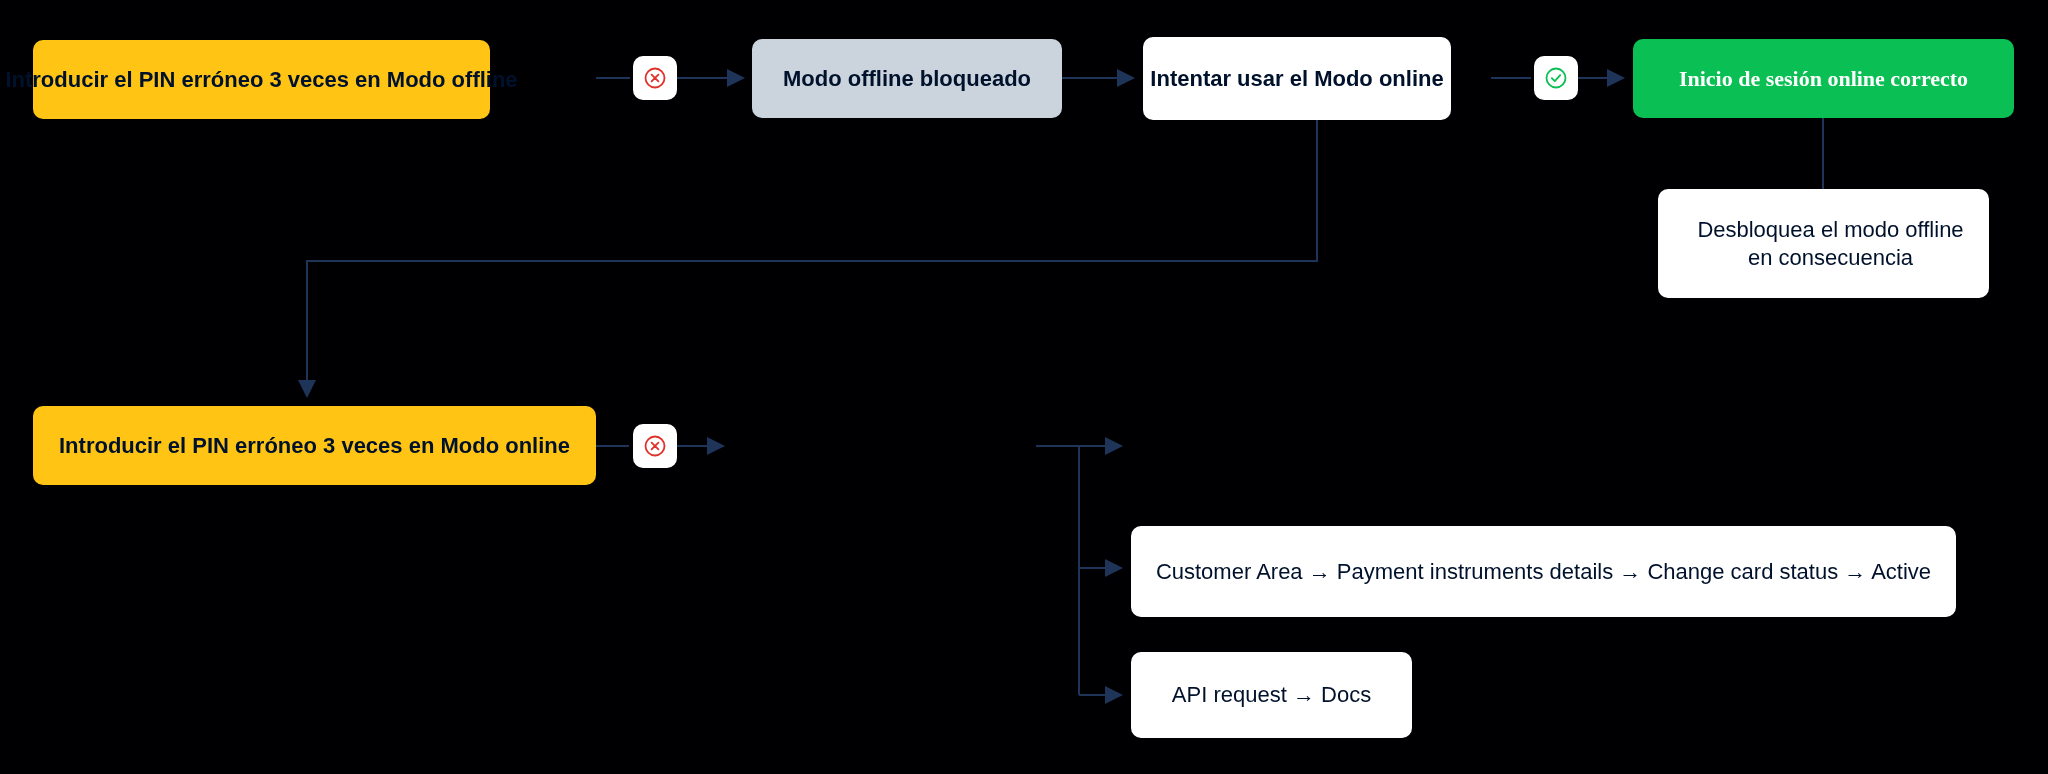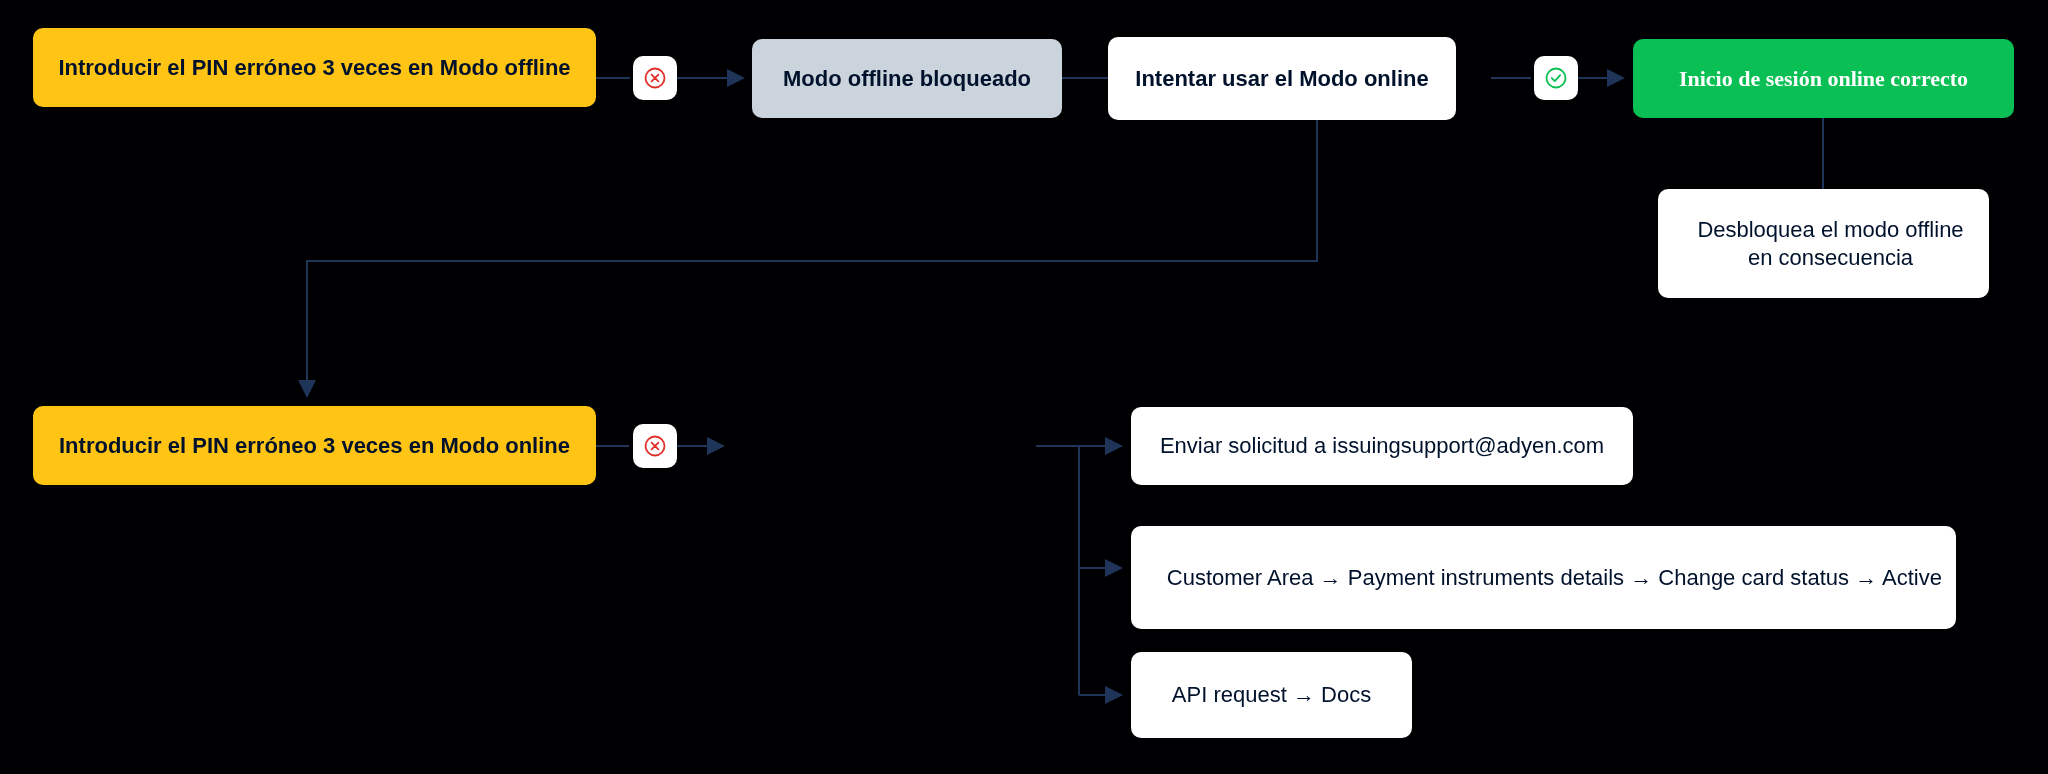--- a/index.html
+++ b/index.html
@@ -71,36 +71,36 @@
 
       <line x1="596" y1="446" x2="629" y2="446"></line>
       <line x1="677" y1="446" x2="723" y2="446" marker-end="url(#arrow)"></line>
       <line x1="1036" y1="446" x2="1121" y2="446" marker-end="url(#arrow)"></line>
       <polyline points="1079,446 1079,695"></polyline>
       <line x1="1079" y1="568" x2="1121" y2="568" marker-end="url(#arrow)"></line>
       <line x1="1079" y1="695" x2="1121" y2="695" marker-end="url(#arrow)"></line>
     </g>
   </svg>
 
-  <div class="node yellow bold" style="left:33px; top:28px; width:563px; height:79px;">
+  <div class="node yellow bold" style="left:33px; top:40px; width:457px; height:79px;">
     <span>Introducir el PIN erróneo 3 veces en Modo offline</span>
   </div>
 
   <div class="icon-badge" style="left:633px; top:56px;">
     <svg width="24" height="24" viewBox="0 0 24 24">
       <circle cx="12" cy="12" r="9.5" stroke="#e0312b" stroke-width="1.8" fill="none"></circle>
       <path d="M8.6 8.6 L15.4 15.4 M15.4 8.6 L8.6 15.4" stroke="#e0312b" stroke-width="1.8" stroke-linecap="round"></path>
     </svg>
   </div>
 
   <div class="node gray bold" style="left:752px; top:39px; width:310px; height:79px;">
     <span>Modo offline bloqueado</span>
   </div>
 
-  <div class="node white bold" style="left:1108px; top:37px; width:348px; height:83px;text-align:right;">
+  <div class="node white bold" style="left:1143px; top:37px; width:308px; height:83px;text-align:right;">
     <span>Intentar usar el Modo online</span>
   </div>
 
   <div class="icon-badge" style="left:1534px; top:56px;">
     <svg width="24" height="24" viewBox="0 0 24 24">
       <circle cx="12" cy="12" r="9.5" stroke="#0abf53" stroke-width="1.8" fill="none"></circle>
       <path d="M7.8 12.2 L10.8 15.2 L16.2 9.2" stroke="#0abf53" stroke-width="1.8" fill="none" stroke-linecap="round" stroke-linejoin="round"></path>
     </svg>
   </div>
 
@@ -117,25 +117,22 @@
   </div>
 
   <div class="icon-badge" style="left:633px; top:424px;">
     <svg width="24" height="24" viewBox="0 0 24 24">
       <circle cx="12" cy="12" r="9.5" stroke="#e0312b" stroke-width="1.8" fill="none"></circle>
       <path d="M8.6 8.6 L15.4 15.4 M15.4 8.6 L8.6 15.4" stroke="#e0312b" stroke-width="1.8" stroke-linecap="round"></path>
     </svg>
   </div>
 
 
-  <div class="node white" style="left:1131px; top:407px; width:502px; height:78px;">
-    <span>Enviar solicitud a issuingsupport@adyen.com</span>
-  </div>
 
-  <div class="node white" style="left:1131px; top:526px; width:825px; height:103px;justify-content:flex-end;">
+  <div class="node white" style="left:1131px; top:526px; width:825px; height:91px;">
     <span>Customer Area → Payment instruments details → Change card status → Active</span>
   </div>
 
   <div class="node white" style="left:1131px; top:652px; width:281px; height:86px;">
     <span>API request → Docs</span>
   </div>
 
 </div>
 
 </body></html>

